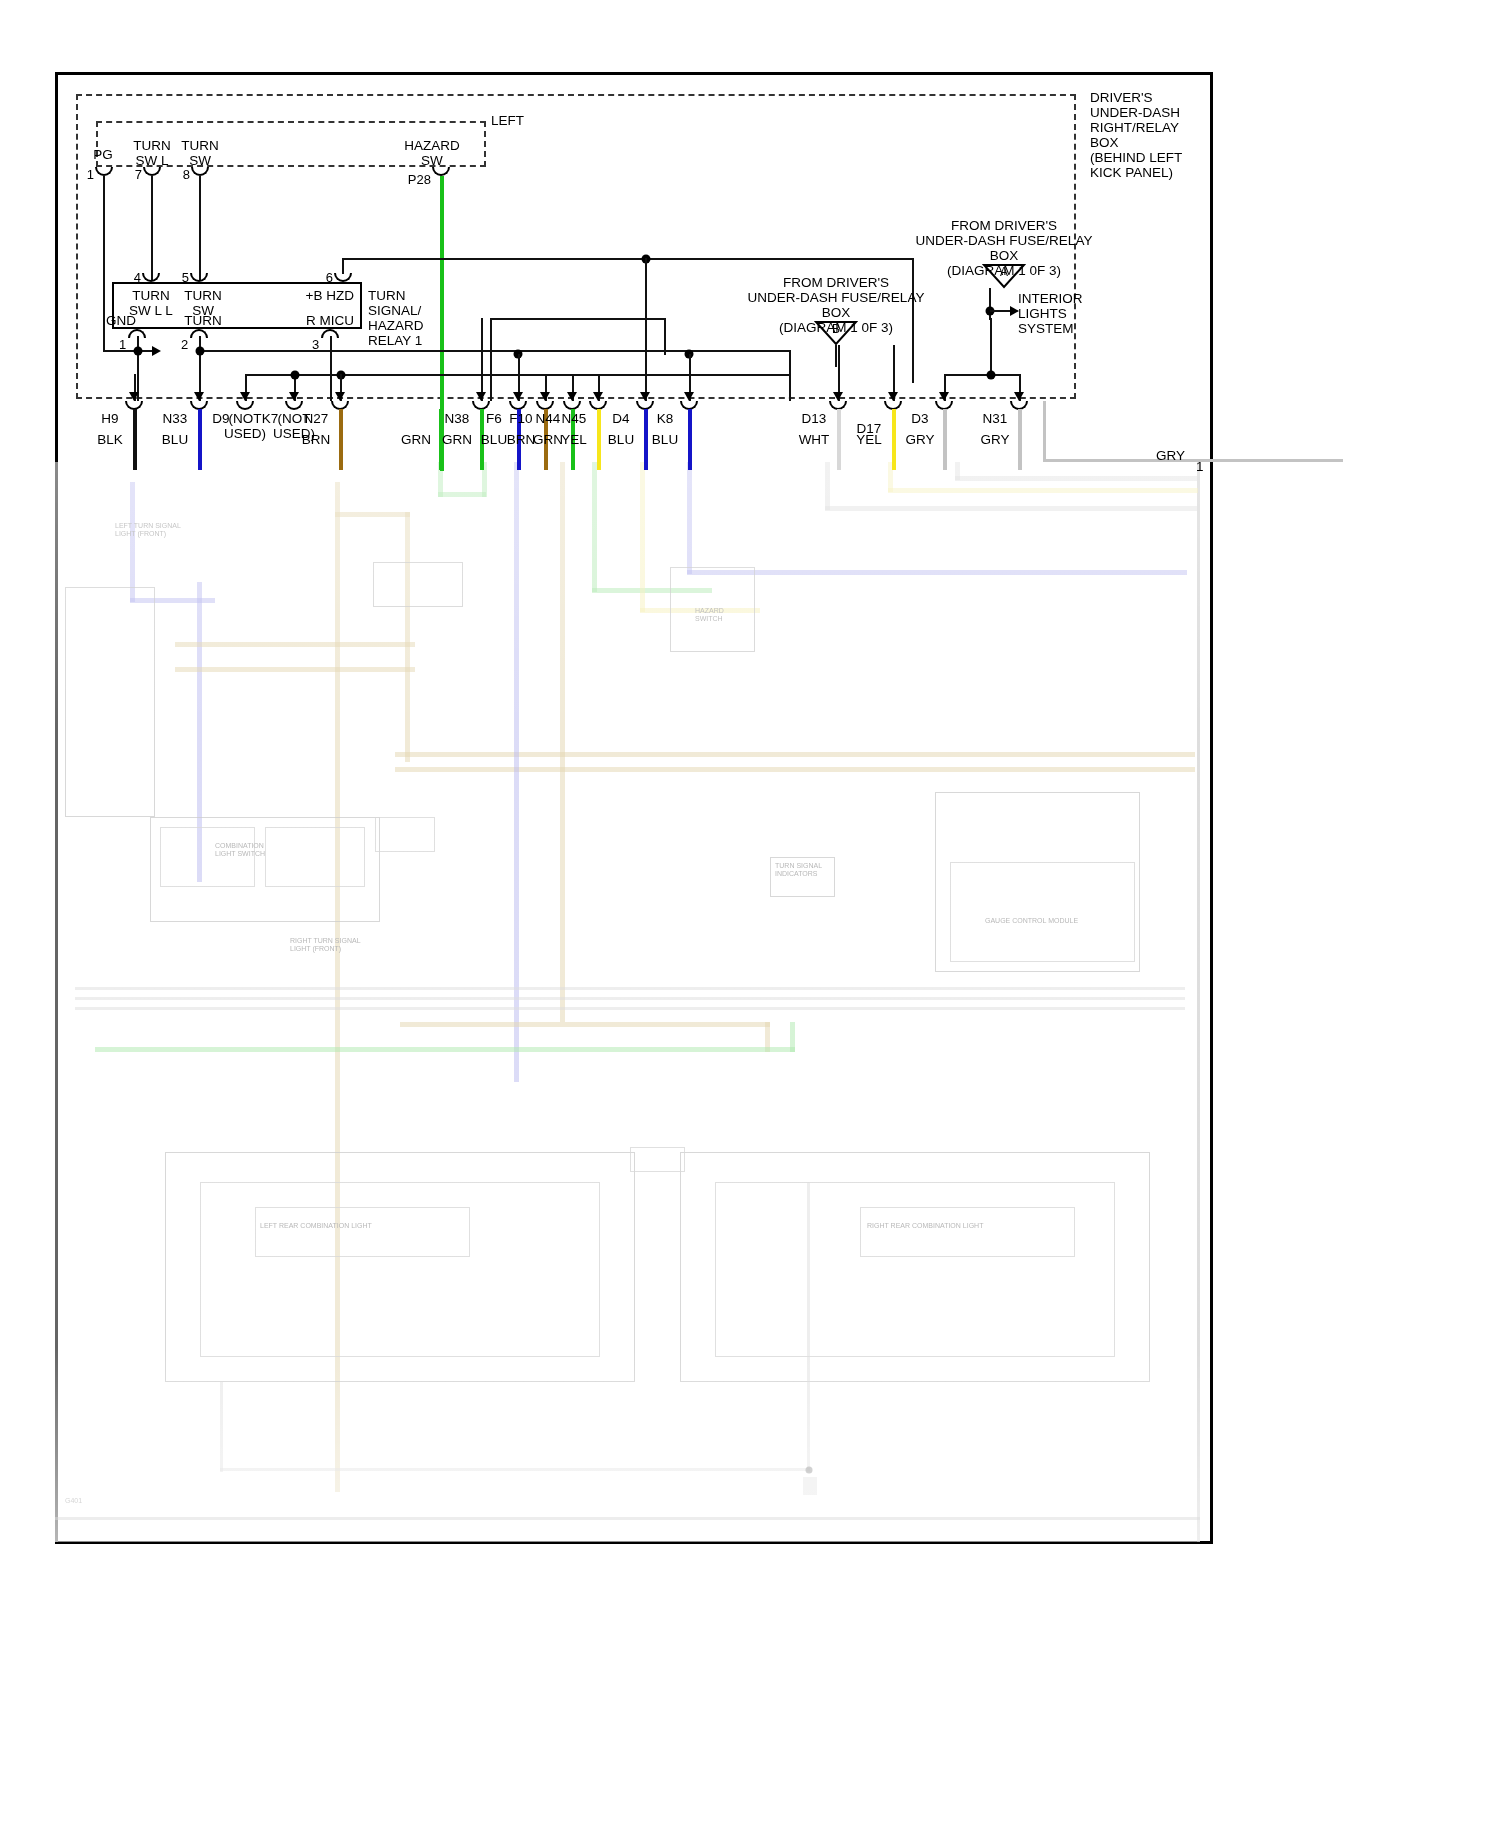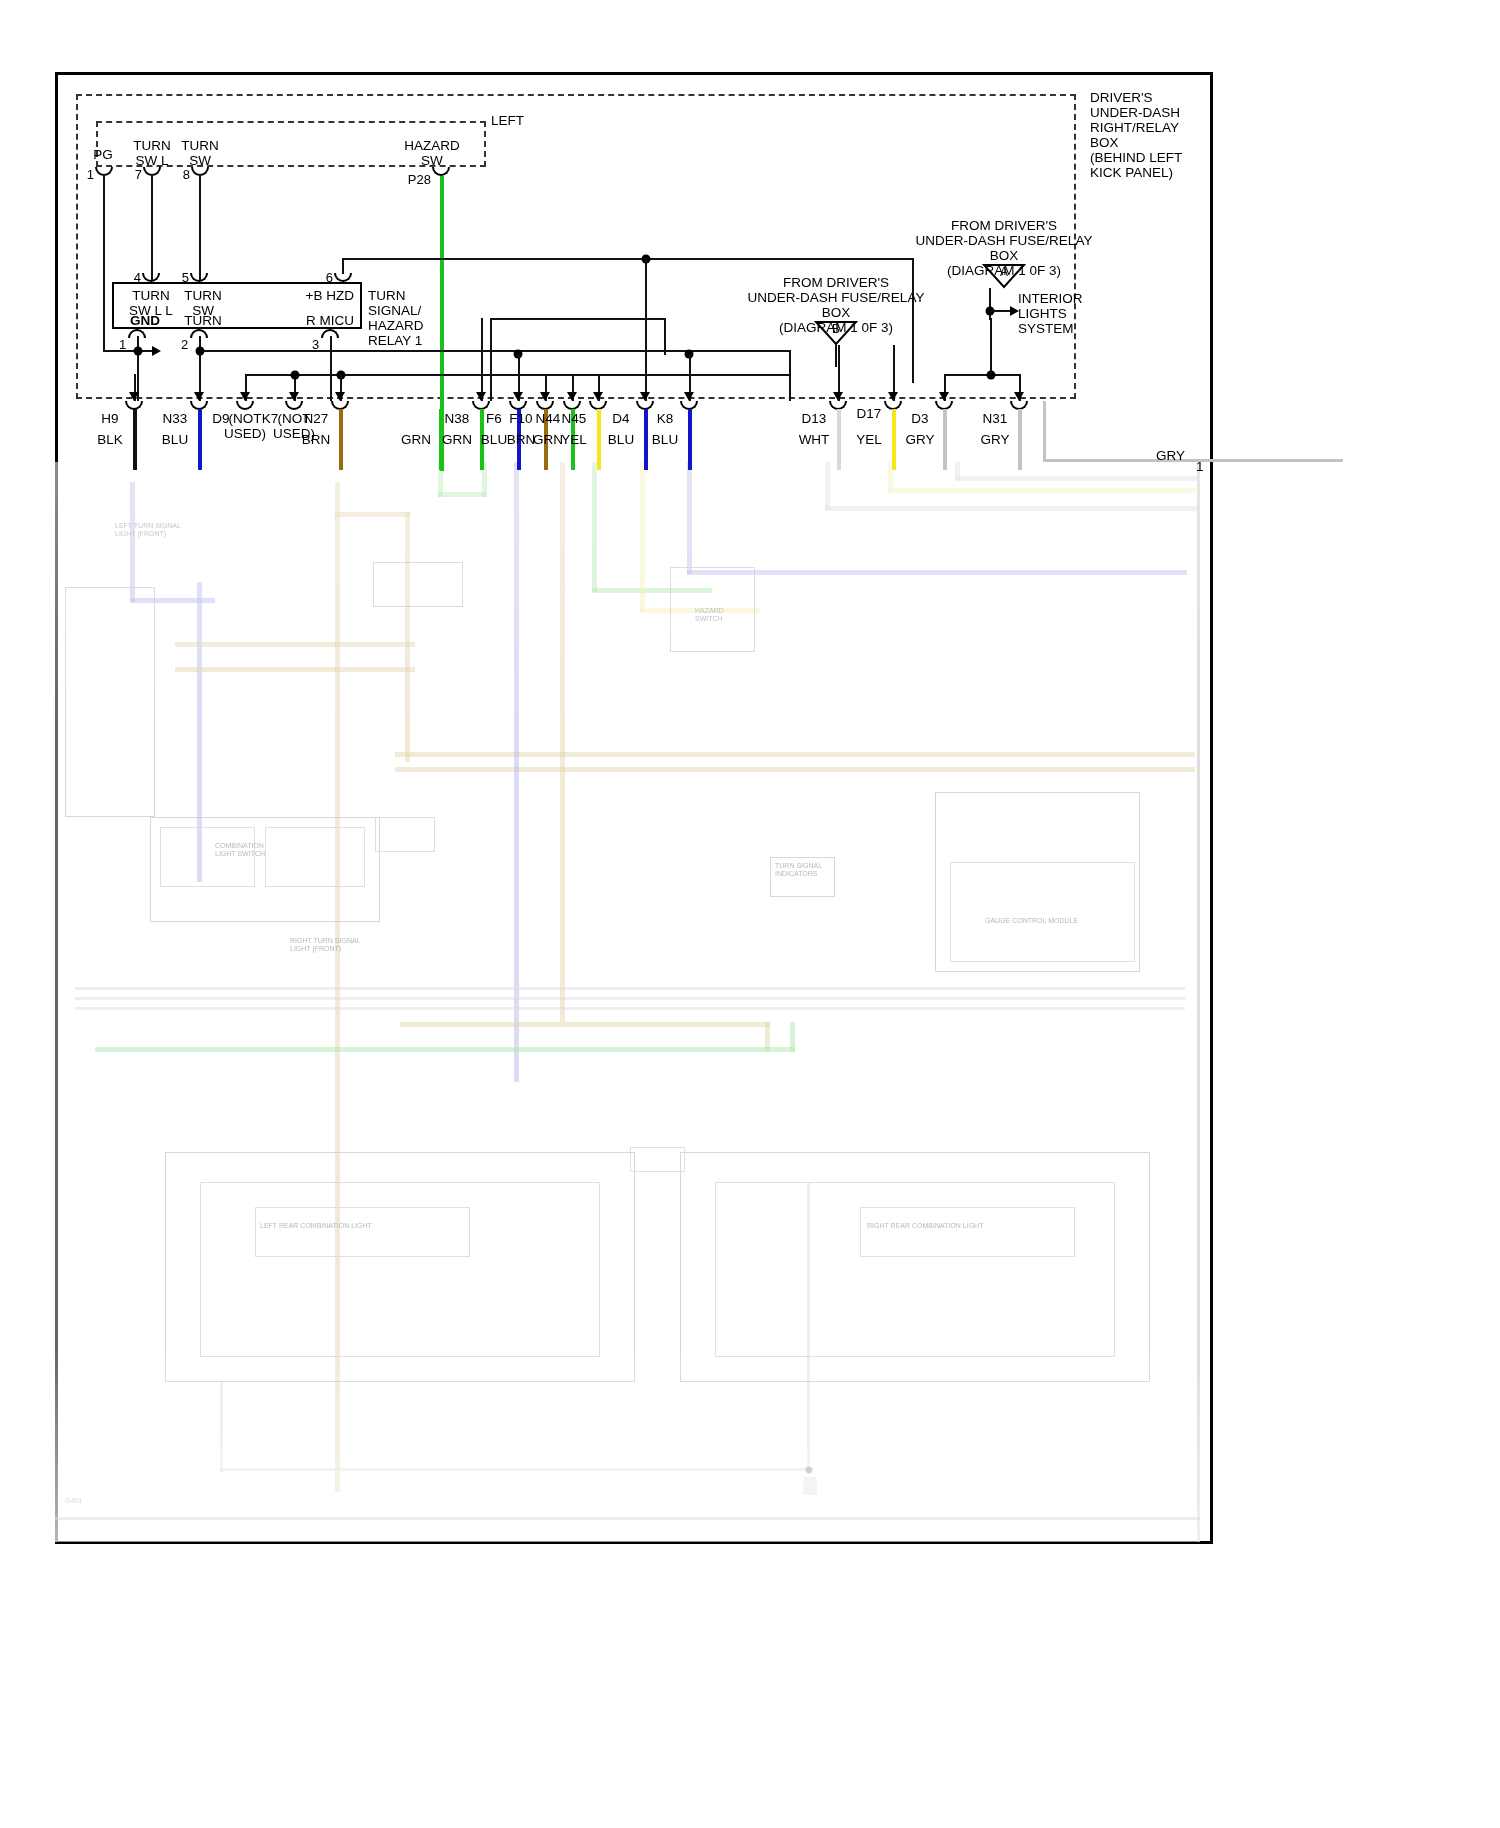--- a/index.html
+++ b/index.html
@@ -198,21 +198,21 @@
   <div class="w wv c-grn" style="left:440px;top:176px;width:4px;height:295px;"></div>
 
   <div class="relay" style="left:112px;top:282px;width:250px;height:47px;"></div>
 
   <div class="t c" style="left:151px;top:288px;">TURN
 SW L L</div>
   <div class="t c" style="left:203px;top:288px;">TURN
 SW</div>
   <div class="t r" style="left:262px;top:288px;width:92px;">+B HZD</div>
 
-  <div class="t" style="left:130px;top:313px;font-weight:bold;">GND</div>
+  <div class="t" style="left:106px;top:313px;">GND</div>
   <div class="t c" style="left:203px;top:313px;">TURN</div>
   <div class="t r" style="left:262px;top:313px;width:92px;">R MICU</div>
 
   <div class="t" style="left:368px;top:288px;">TURN
 SIGNAL/
 HAZARD
 RELAY 1</div>
 
   <div class="cup" style="left:151px;top:273px;"></div>
   <div class="t tpin r" style="left:121px;top:270px;width:20px;">4</div>
@@ -372,21 +372,21 @@
       <div class="w wv" style="left: 644px; top: 409px; width: 4px; height: 61px; background: rgb(20, 20, 200);"></div>
       <div class="cup" style="left: 689px; top: 401px;"></div>
       <div class="t c" style="left: 665px; top: 411px;">K8</div>
       <div class="t c" style="left: 665px; top: 432px; text-align: center;">BLU</div>
       <div class="w wv" style="left: 688px; top: 409px; width: 4px; height: 61px; background: rgb(20, 20, 200);"></div>
       <div class="cup" style="left: 838px; top: 401px;"></div>
       <div class="t c" style="left: 814px; top: 411px;">D13</div>
       <div class="t c" style="left: 814px; top: 432px; text-align: center;">WHT</div>
       <div class="w wv" style="left: 837px; top: 409px; width: 4px; height: 61px; background: rgb(216, 216, 216);"></div>
       <div class="cup" style="left: 893px; top: 401px;"></div>
-      <div class="t c" style="left: 869px; top: 406px;">D17</div>
+      <div class="t c" style="left: 869px; top: 421px;">D17</div>
       <div class="t c" style="left: 869px; top: 432px; text-align: center;">YEL</div>
       <div class="w wv" style="left: 892px; top: 409px; width: 4px; height: 61px; background: rgb(247, 230, 27);"></div>
       <div class="cup" style="left: 944px; top: 401px;"></div>
       <div class="t c" style="left: 920px; top: 411px;">D3</div>
       <div class="t c" style="left: 920px; top: 432px; text-align: center;">GRY</div>
       <div class="w wv" style="left: 943px; top: 409px; width: 4px; height: 61px; background: rgb(195, 195, 195);"></div>
       <div class="cup" style="left: 1019px; top: 401px;"></div>
       <div class="t c" style="left: 995px; top: 411px;">N31</div>
       <div class="t c" style="left: 995px; top: 432px; text-align: center;">GRY</div>
       <div class="w wv" style="left: 1018px; top: 409px; width: 4px; height: 61px; background: rgb(195, 195, 195);"></div>

